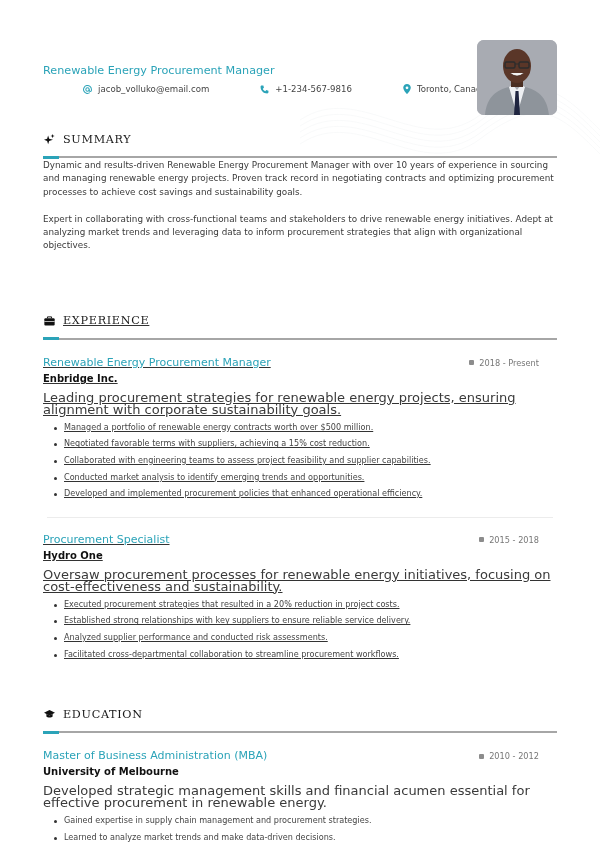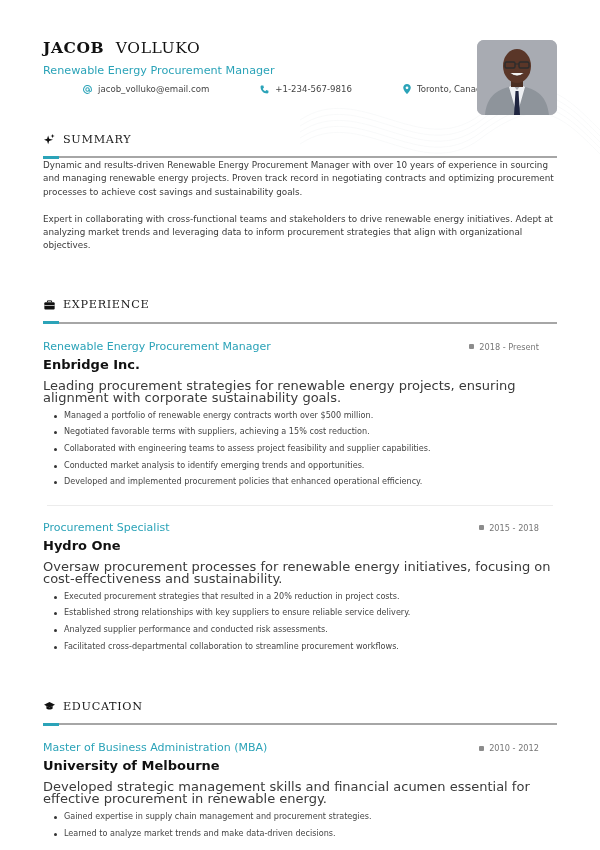--- a/index.html
+++ b/index.html
@@ -46,21 +46,21 @@
 
     .para { font-size: 8.8px; line-height: 13.3px; color: #3a3a3a; }
 
     .entry { position: relative; }
     .entry-title { font-size: 11px; color: #2ba3b8; }
     .entry-date {
       position: absolute; right: 18px; top: 2px; font-size: 8.2px; color: #777;
       display: flex; align-items: center;
     }
     .entry-date .cal { width: 5px; height: 5px; background: #8c8c8c; margin-right: 5px; border-radius: 1px; }
-    .entry-org { font-size: 13px; font-weight: bold; color: #111; margin-top: 4px; }
+    .entry-org { font-size: 10px; font-weight: bold; color: #111; margin-top: 4px; }
     .entry-desc { font-size: 13px; color: #3a3a3a; margin-top: 8px; line-height: 12px; }
     .bullets { list-style: none; margin-top: 3px; padding-left: 11px; }
     .bullets li {
       position: relative; font-size: 8.1px; color: #444; line-height: 16.6px; padding-left: 10px;
     }
     .bullets li::before {
       content: ""; position: absolute; left: 0; top: 8px; width: 3px; height: 3px; background: #333; border-radius: 50%;
     }
     .entry-sep { height: 1px; background: #ececec; margin: 0 4px; }
   </style>
@@ -73,24 +73,20 @@
     <path d="M0 66 C60 26, 120 106, 180 61 S 260 36, 300 76"></path>
     <path d="M0 72 C60 32, 120 112, 180 67 S 260 42, 300 82"></path>
     <path d="M0 78 C60 38, 120 118, 180 73 S 260 48, 300 88"></path>
     <path d="M0 84 C60 44, 120 124, 180 79 S 260 54, 300 94"></path>
   </g>
 </svg>
 
 <div class="page">
 
   <div class="header">
-    <div class="name">
-      <span class="first">JACOB</span>
-      <span class="last">VOLLUKO</span>
-    </div>
     <div class="title">Renewable Energy Procurement Manager</div>
 
     <div class="contacts">
       <div class="contact">
         <span class="ic">
           <svg width="9" height="9" viewBox="0 0 16 16">
               <circle cx="8" cy="8" r="3" fill="none" stroke="#2ba3b8" stroke-width="1.8"></circle>
               <path d="M11 8 v1.5 a2 2 0 0 0 4 0 V8 a7 7 0 1 0 -3 5.7" fill="none" stroke="#2ba3b8" stroke-width="1.8"></path>
             </svg>
         </span>
@@ -149,21 +145,21 @@
       <span>SUMMARY</span>
     </div>
     <div class="rule">
         <div class="accent"></div>
       </div>
 
     <p class="para" style="margin-top:1px;">Dynamic and results-driven Renewable Energy Procurement Manager with over 10 years of experience in sourcing and managing renewable energy projects. Proven track record in negotiating contracts and optimizing procurement processes to achieve cost savings and sustainability goals.</p>
     <p class="para" style="margin-top:14px;">Expert in collaborating with cross-functional teams and stakeholders to drive renewable energy initiatives. Adept at analyzing market trends and leveraging data to inform procurement strategies that align with organizational objectives.</p>
   </section>
 
-  <section style="margin-top:44px;">
+  <section style="margin-top:60px;text-decoration:underline;">
     <div class="section-head">
       <span class="ic">
         <svg width="11" height="10" viewBox="0 0 16 14">
             <rect x="0.5" y="3" width="15" height="10.5" rx="1.5" fill="#111"></rect>
             <path d="M5 3 V1 H11 V3" fill="none" stroke="#111" stroke-width="1.4"></path>
             <rect x="0.5" y="7" width="15" height="1" fill="#fff"></rect>
           </svg>
       </span>
       <span>EXPERIENCE</span>
     </div>

